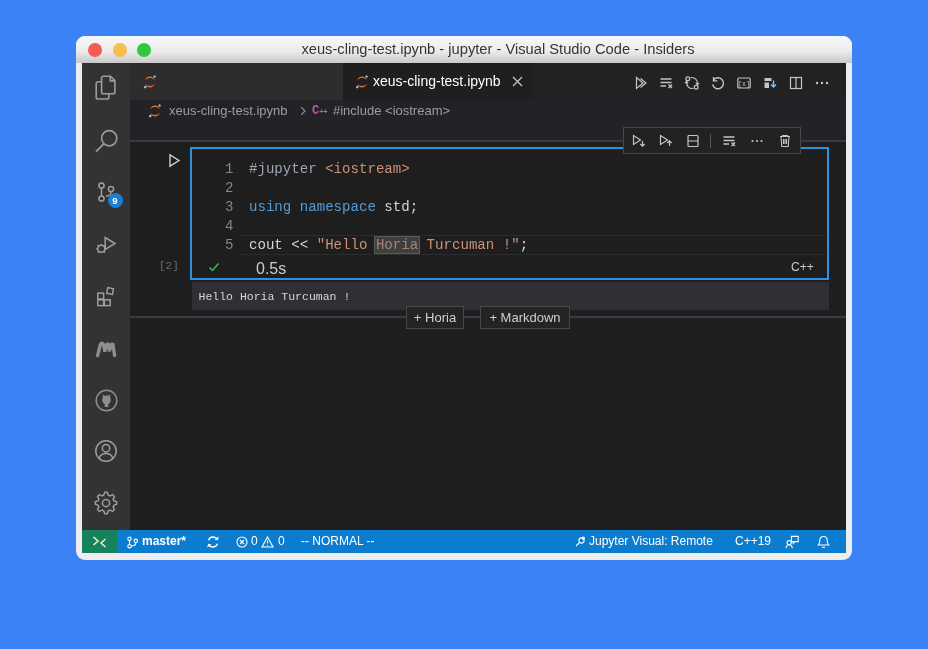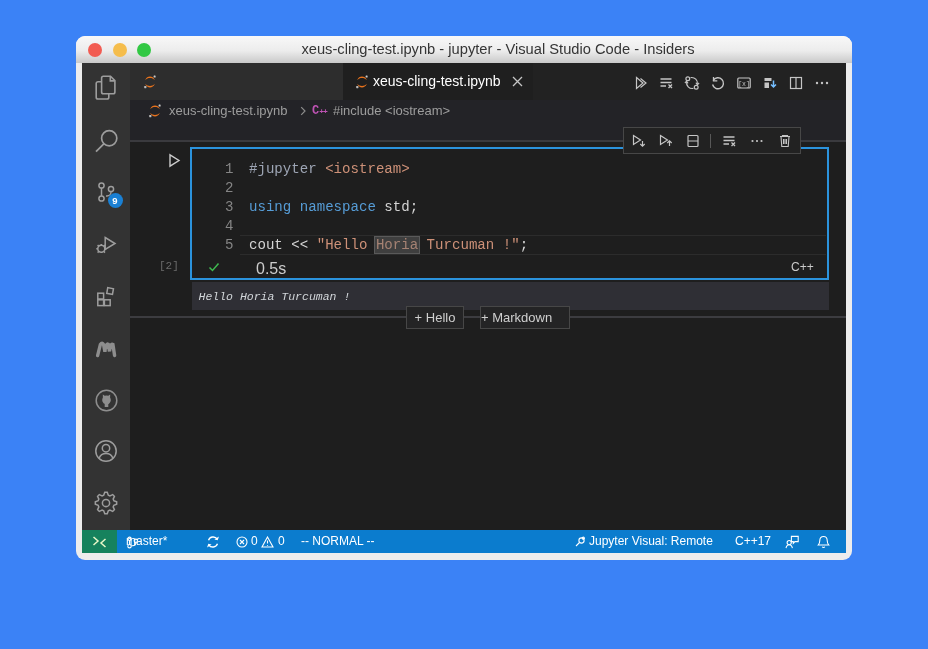--- a/index.html
+++ b/index.html
@@ -121,26 +121,26 @@
     <div id="crumbline"></div>
     <div id="notebook">
 
       <svg class="ic" style="left:38px;top:11px" width="13" height="15" viewBox="0 0 13 15" fill="none" stroke="#cccccc" stroke-width="1.4">
         <path d="M2 1.8 L11 7.5 L2 13.2 Z"></path>
       </svg>
 
       <div class="mono abs" style="left:29px;top:118px;font-size:11px;color:#6b6b6b;">[2]</div>
 
       <div class="abs" style="left:61.5px;top:139.5px;width:637px;height:28.5px;background:#2f2f35;"></div>
-      <div class="mono abs" style="left:68.5px;top:147.5px;font-size:11.5px;line-height:13px;color:#d2d6da;white-space:pre;font-style:italic;">Hello Horia Turcuman !</div>
+      <div class="mono abs" style="left:68.5px;top:147.5px;font-size:11.5px;line-height:13px;color:#d2d6da;white-space:pre;">Hello Horia Turcuman !</div>
 
       <div class="abs" style="left:0;top:174px;width:716px;height:2px;background:#3c3c40;"></div>
 
-      <div class="abs" style="left:276px;top:163.5px;width:58px;height:23px;background:#242425;border:1px solid #474747;box-sizing:border-box;color:#cfcfcf;font-size:13px;line-height:21px;text-align:center;">+ Hello</div>
-      <div class="abs" style="left:350px;top:163.5px;width:90px;height:23px;background:#242425;border:1px solid #474747;box-sizing:border-box;color:#cfcfcf;font-size:13px;line-height:21px;">+ Markdown</div>
+      <div class="abs" style="left:276px;top:163.5px;width:58px;height:23px;background:#242425;border:1px solid #474747;box-sizing:border-box;color:#cfcfcf;font-size:13px;line-height:21px;text-align:center;">+ Horia</div>
+      <div class="abs" style="left:350px;top:163.5px;width:90px;height:23px;background:#242425;border:1px solid #474747;box-sizing:border-box;color:#cfcfcf;font-size:13px;line-height:21px;text-align:center;">+ Markdown</div>
 
       <div class="abs" style="left:493px;top:-15px;width:178px;height:27px;background:#222222;border:1px solid #474747;box-sizing:border-box;z-index:5;"></div>
       <svg class="ic" style="left:501px;top:-9px;z-index:6" width="16" height="16" viewBox="0 0 16 16" fill="none" stroke="#c5c5c5" stroke-width="1.2">
         <path d="M2.5 2.5 L9.5 7 L2.5 11.5 Z"></path>
             <path d="M11.5 8 V13"></path>
             <path d="M9.3 11 L11.5 13.2 L13.7 11"></path>
       </svg>
       <svg class="ic" style="left:528px;top:-9px;z-index:6" width="16" height="16" viewBox="0 0 16 16" fill="none" stroke="#c5c5c5" stroke-width="1.2">
         <path d="M2.5 2.5 L9.5 7 L2.5 11.5 Z"></path>
             <path d="M11.5 13 V8"></path>
@@ -248,21 +248,21 @@
         <path d="M1.5 1 L6 5 L1.5 9"></path>
             <path d="M13.5 3 L9 7 L13.5 11"></path>
       </svg>
       <svg class="ic" style="left:44px;top:5.5px" width="13" height="13" viewBox="0 0 13 13" fill="none" stroke="#ffffff" stroke-width="1.1">
         <circle cx="3.5" cy="2.8" r="1.7"></circle>
             <circle cx="9.8" cy="4.8" r="1.7"></circle>
             <circle cx="3.5" cy="10.2" r="1.7"></circle>
         <path d="M3.5 4.5 V8.5"></path>
             <path d="M9.8 6.5 a3.3 3.3 0 0 1 -3.3 3.3 H5.2"></path>
       </svg>
-      <div class="sbtxt" style="left:44px;">master*</div>
+      <div class="sbtxt" style="left:60px;font-weight:bold;">master*</div>
       <svg class="ic" style="left:124px;top:5px" width="14" height="14" viewBox="0 0 14 14" fill="none" stroke="#ffffff" stroke-width="1.35">
         <path d="M2.5 5.2 A5 5 0 0 1 11.3 4.2"></path>
         <path d="M11.5 8.8 A5 5 0 0 1 2.7 9.8"></path>
         <path d="M12.9 1.4 L11.7 5.2 L8.4 4.4" fill="#ffffff" stroke="none"></path>
         <path d="M1.1 12.6 L2.3 8.8 L5.6 9.6" fill="#ffffff" stroke="none"></path>
       </svg>
       <svg class="ic" style="left:154px;top:5.5px" width="12" height="12" viewBox="0 0 12 12" fill="none" stroke="#ffffff" stroke-width="1.1">
         <circle cx="6" cy="6" r="5"></circle>
             <path d="M4 4 L8 8 M8 4 L4 8"></path>
       </svg>
@@ -272,21 +272,21 @@
             <path d="M6.5 4.5 V7.5 M6.5 9 V9.8"></path>
       </svg>
       <div class="sbtxt" style="left:196px;">0</div>
       <div class="sbtxt" style="left:219px;text-align:center;">-- NORMAL --</div>
       <svg class="ic" style="left:492px;top:5.5px" width="12" height="12" viewBox="0 0 12 12" fill="none" stroke="#ffffff" stroke-width="1.1">
         <path d="M2 10 L5.5 6.5"></path>
             <circle cx="7.5" cy="4.5" r="2.6"></circle>
             <circle cx="9.3" cy="2.2" r="1.1"></circle>
       </svg>
       <div class="sbtxt" style="left:507px;">Jupyter Visual: Remote</div>
-      <div class="sbtxt" style="left:653px;">C++17</div>
+      <div class="sbtxt" style="left:653px;">C++19</div>
       <svg class="ic" style="left:703px;top:4.5px" width="14" height="14" viewBox="0 0 14 14" fill="none" stroke="#ffffff" stroke-width="1.1">
         <circle cx="4.2" cy="7.6" r="2.1"></circle>
         <path d="M1 13.2 C1.4 10.9 2.6 9.8 4.2 9.8 C5.8 9.8 7 10.9 7.4 13.2"></path>
         <path d="M6.4 1.4 H13.2 V6.6 H9.9 L8.3 8.4 V6.6 H6.4 Z"></path>
       </svg>
       <svg class="ic" style="left:735px;top:5px" width="13" height="14" viewBox="0 0 13 14" fill="none" stroke="#ffffff" stroke-width="1.1">
         <path d="M6.5 1.5 C4 1.5 2.8 3.3 2.8 5.5 C2.8 8.2 1.8 9.2 1.2 10 H11.8 C11.2 9.2 10.2 8.2 10.2 5.5 C10.2 3.3 9 1.5 6.5 1.5 Z"></path>
         <path d="M5.2 11.8 A1.5 1.5 0 0 0 7.8 11.8"></path>
       </svg>
     </div>

